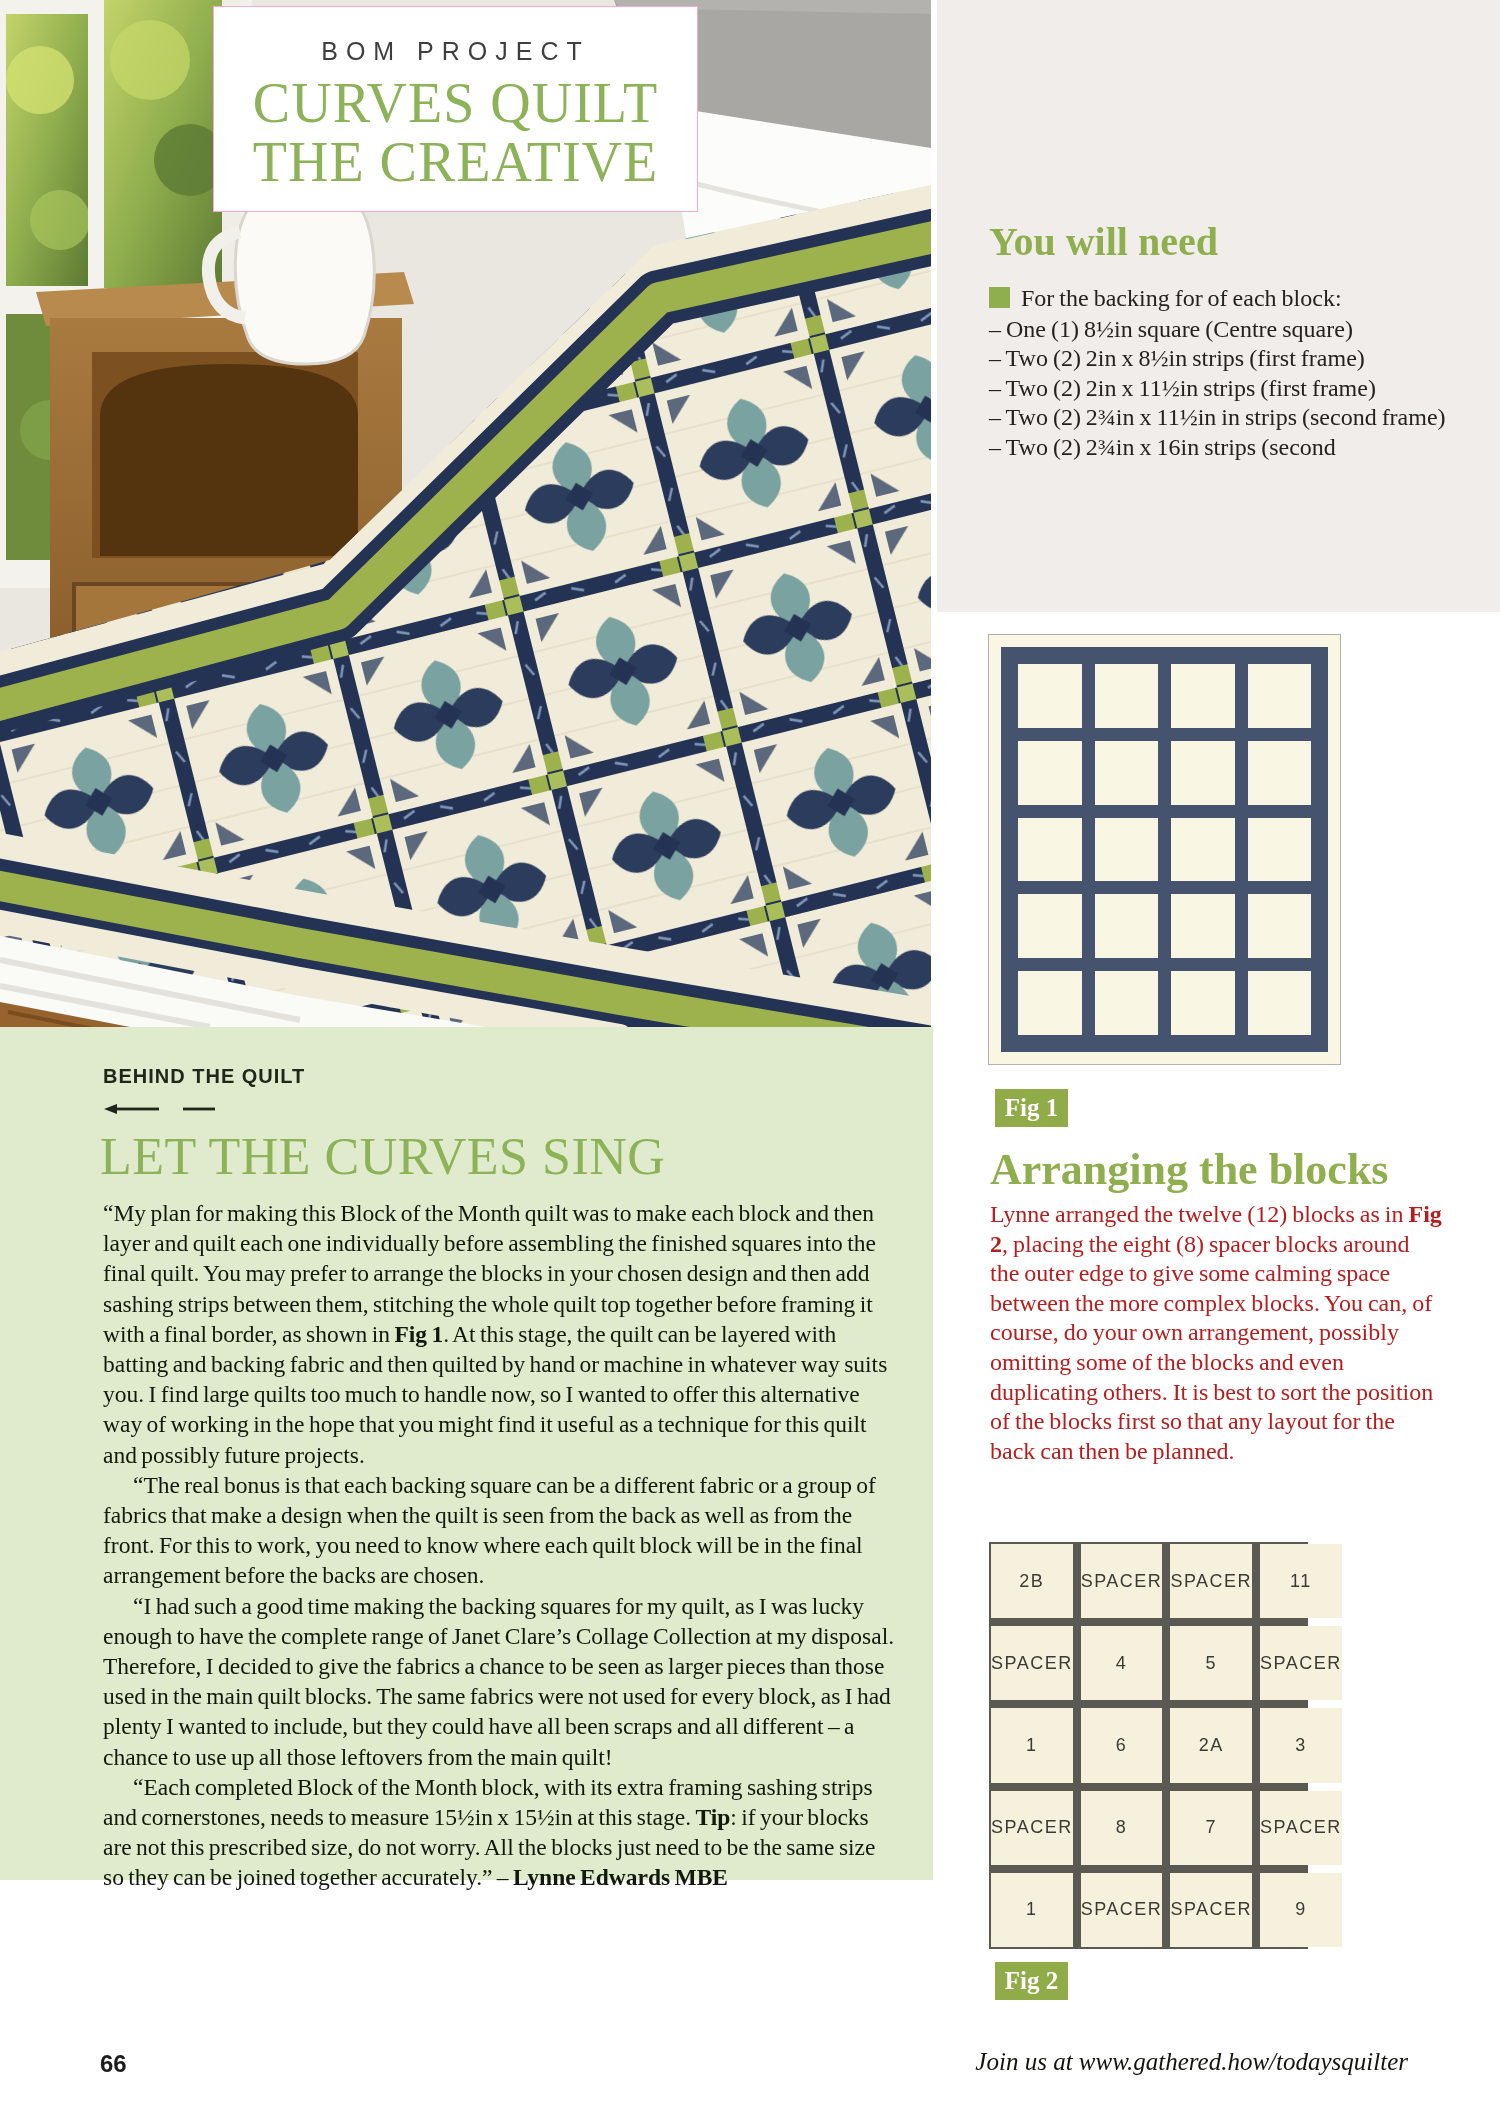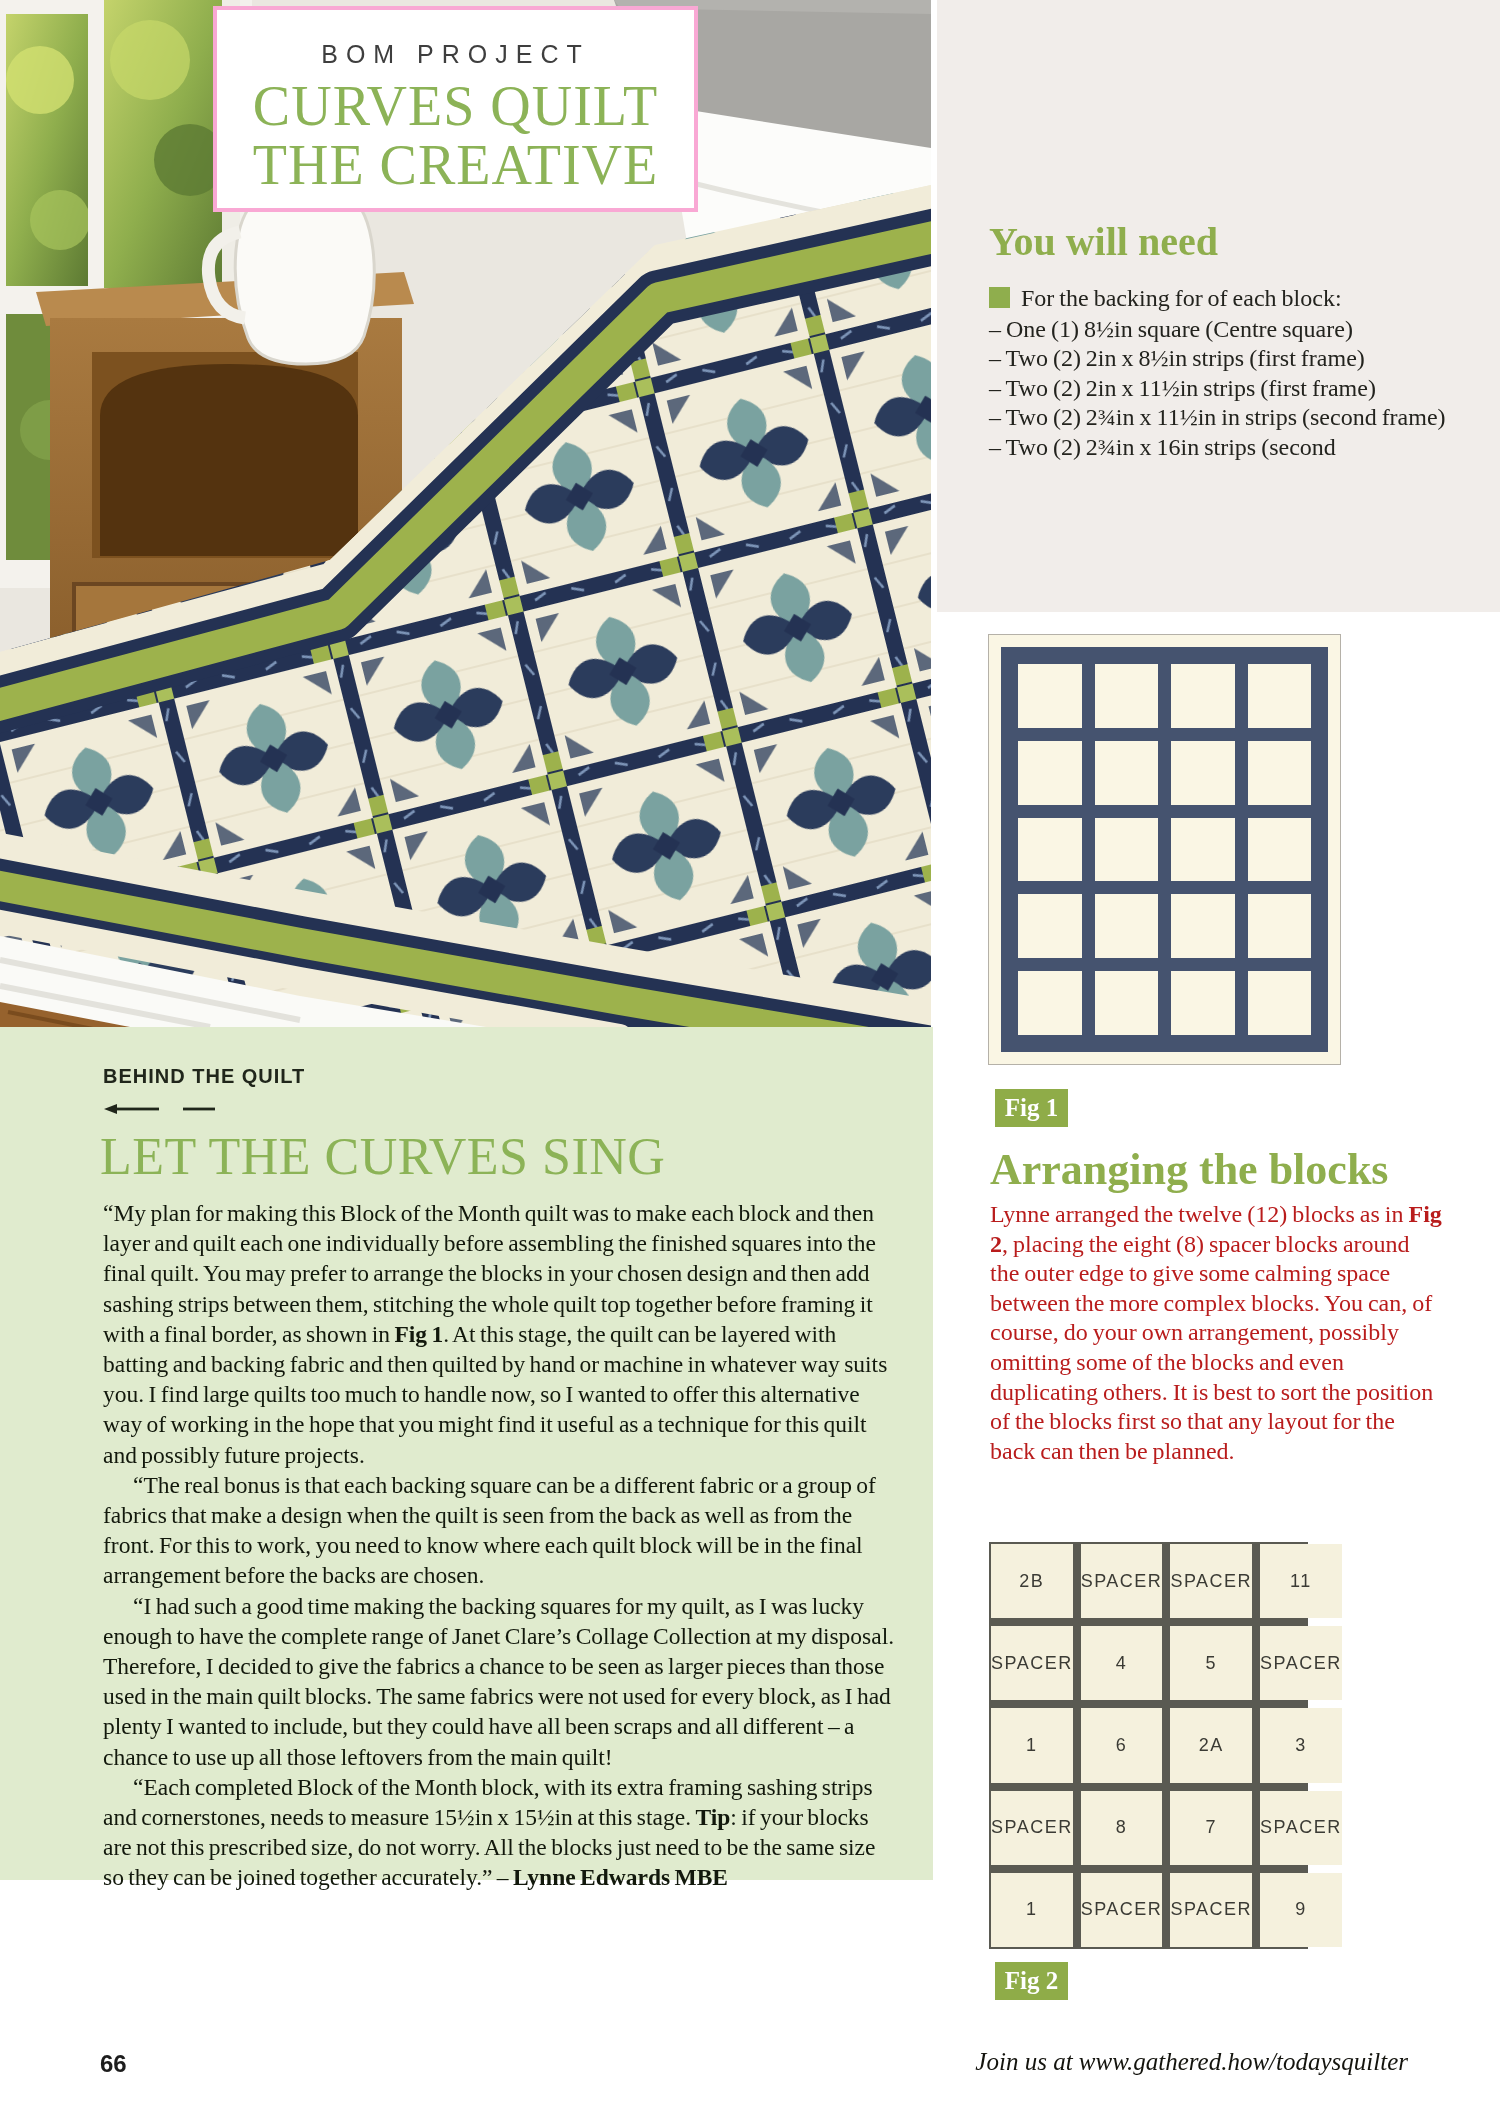--- a/index.html
+++ b/index.html
@@ -3,21 +3,21 @@
 <meta charset="utf-8">
 <style>
   html,body{margin:0;padding:0;background:#ffffff;}
   .page{position:relative;width:1500px;height:2121px;background:#ffffff;overflow:hidden;
         font-family:"Liberation Serif",serif;margin:0 auto;}
 
   
   .photo{position:absolute;left:0;top:0;display:block;}
 
   .title-box{position:absolute;left:213px;top:6px;width:485px;height:206px;background:#ffffff;
-             border:4px solid #f9a8d4;box-sizing:border-box;text-align:center;}
+             border:1px solid #f9a8d4;box-sizing:border-box;text-align:center;}
   .kicker{margin-top:30px;font-family:"Liberation Sans",sans-serif;font-size:25px;
           letter-spacing:8px;color:#3e3e3e;}
   .hero-title{margin-top:8px;font-size:56px;line-height:59px;color:#8cb357;letter-spacing:1px;}
 
   
   .beige-panel{position:absolute;left:937px;top:0;width:563px;height:612px;background:#f1edea;padding-left:8px;}
   .ywn-heading{position:absolute;left:52px;top:218px;font-size:40px;font-weight:bold;color:#8fae4d;}
   .ywn-list{position:absolute;left:52px;top:284px;width:478px;font-size:24px;line-height:29.6px;
             color:#23231e;word-spacing:-1px;}
   .ywn-intro{margin-bottom:1px;}

